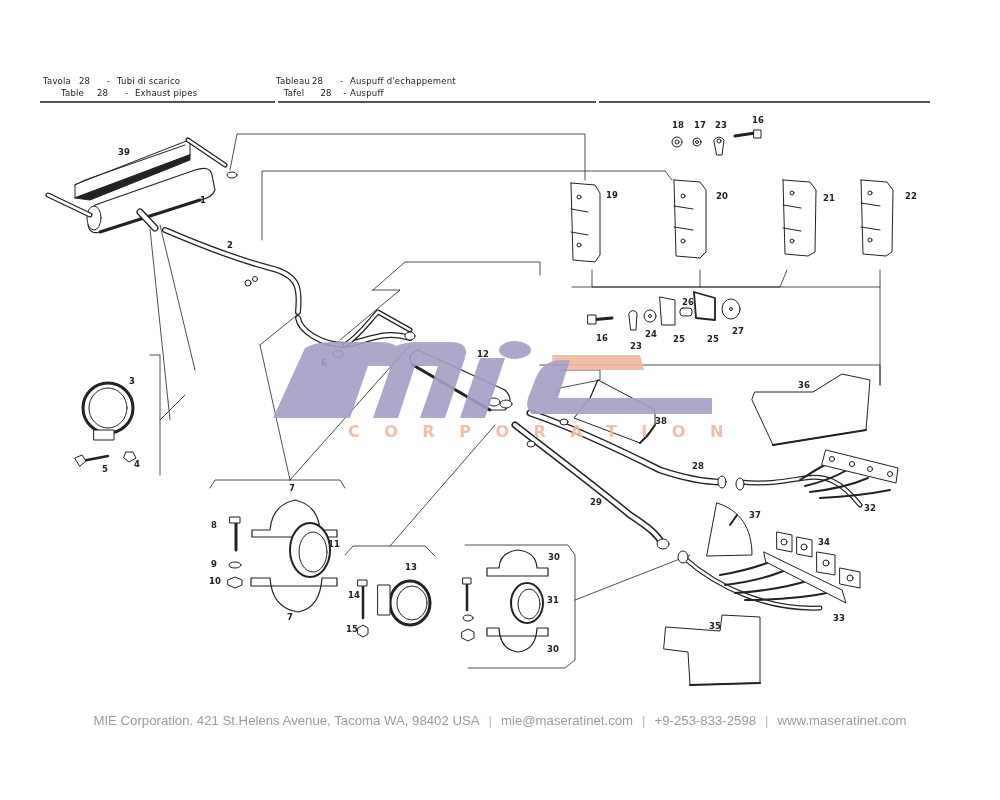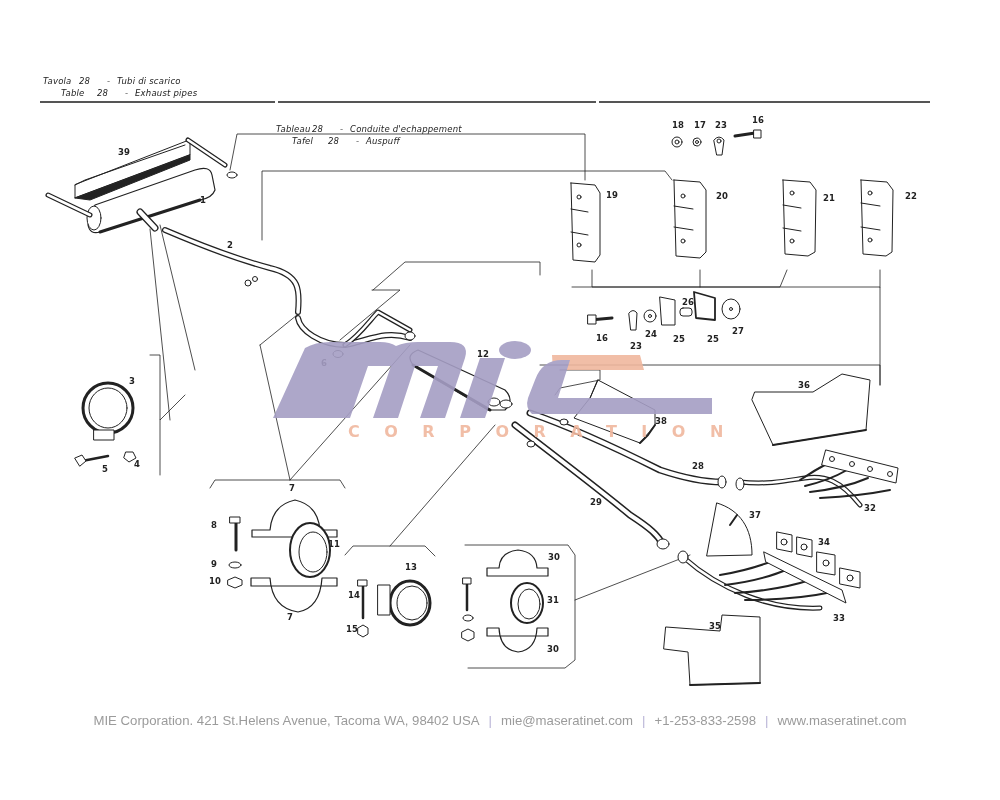--- a/index.html
+++ b/index.html
@@ -1,21 +1,21 @@
 <!DOCTYPE html>
 <html><head>
 <meta charset="utf-8">
 <style>
   html, body { margin: 0; padding: 0; background: #ffffff; }
   body { width: 1000px; height: 800px; position: relative; overflow: hidden;
          font-family: "DejaVu Sans", sans-serif; color: #222; }
-  .hdr { position: absolute; font-size: 8.5px; letter-spacing: 0.2px; color: #222; font-style: italic; }
+  .hdr { position: absolute; font-size: 8.5px; letter-spacing: 0.2px; color: #222; }
   .hdr span { display: inline-block; }
   .hdr .k { width: 36px; }
-  .hdr .k2 { width: 36px; margin-top: 48px; }
+  .hdr .k2 { width: 36px; }
   .hdr .n { width: 28px; }
   .hdr-rule { position: absolute; left: 40px; top: 101px; width: 890px; height: 1.5px; background: #555; }
   .hdr-rule-gap { position: absolute; top: 100px; width: 3px; height: 4px; background: #fff; }
   #diagram { position: absolute; left: 0; top: 0; width: 1000px; height: 800px; }
   .lbl { font-family: "DejaVu Sans", sans-serif; font-size: 8.5px; font-weight: bold; fill: #222; }
   .wm-mie { position: absolute; left: 270px; top: 338px; }
   .wm-corp { position: absolute; left: 348px; top: 422px; font-family: "DejaVu Sans", sans-serif;
              font-weight: bold; font-size: 16px; letter-spacing: 24.5px;
              color: #f0b79e; opacity: 0.9; }
   .footer { position: absolute; left: 0; top: 713px; width: 1000px; text-align: center;
@@ -25,23 +25,23 @@
 </head>
 <body>
 
 <div class="hdr" style="left:43px; top:76px;">
   <span class="k">Tavola</span><span class="n">28</span><span style="width:10px">-</span><span>Tubi di scarico</span>
 </div>
 <div class="hdr" style="left:61px; top:88px;">
   <span class="k">Table</span><span class="n">28</span><span style="width:10px">-</span><span>Exhaust pipes</span>
 </div>
 <div class="hdr" style="left:276px; top:76px;">
-  <span class="k2">Tableau</span><span class="n">28</span><span style="width:10px">-</span><span>Conduite d'echappement</span>
-</div>
-<div class="hdr" style="left:292px; top:88px;">
+  <span class="k2">Tableau</span><span class="n">28</span><span style="width:10px">-</span><span>Auspuff d'echappement</span>
+</div>
+<div class="hdr" style="left:276px; top:88px;text-align:center;">
   <span class="k2">Tafel</span><span class="n">28</span><span style="width:10px">-</span><span>Auspuff</span>
 </div>
 <div class="hdr-rule"></div>
 <div class="hdr-rule-gap" style="left:275px"></div>
 <div class="hdr-rule-gap" style="left:596px"></div>
 
 <svg id="diagram" viewBox="0 0 1000 800" fill="none" stroke="#222" stroke-width="1" stroke-linejoin="round" stroke-linecap="round">
 
   <g stroke-width="0.8">
     <polyline points="230,170 237,134 585,134 585,180"></polyline>
@@ -328,14 +328,14 @@
 
   <path d="M210,20 L235,20 L215,80 L190,80 Z" fill="#a59ec4"></path>
   <ellipse cx="245" cy="12" rx="16" ry="9" fill="#a59ec4"></ellipse>
 
   <path d="M282,17 L370,17 L374,32 L283,32 Z" fill="#f0b79e"></path>
   <path d="M265,42 Q272,22 292,22 L300,22 L288,60 L442,60 L442,76 L262,76 Q255,70 258,60 Z" fill="#a59ec4"></path>
 </svg>
 <div class="wm-corp">CORPORATION</div>
 
 <div class="footer">
-  <span>MIE Corporation. 421 St.Helens Avenue, Tacoma WA, 98402 USA</span><span class="sep">|</span><span>mie@maseratinet.com</span><span class="sep">|</span><span>+1-253-833-2598</span><span class="sep">|</span><span>www.maseratinet.com</span>
+  <span>MIE Corporation. 421 St.Helens Avenue, Tacoma WA, 98402 USA</span><span class="sep">|</span><span>mie@maseratinet.com</span><span class="sep">|</span><span>+9-253-833-2598</span><span class="sep">|</span><span>www.maseratinet.com</span>
 </div>
 
 </body></html>

